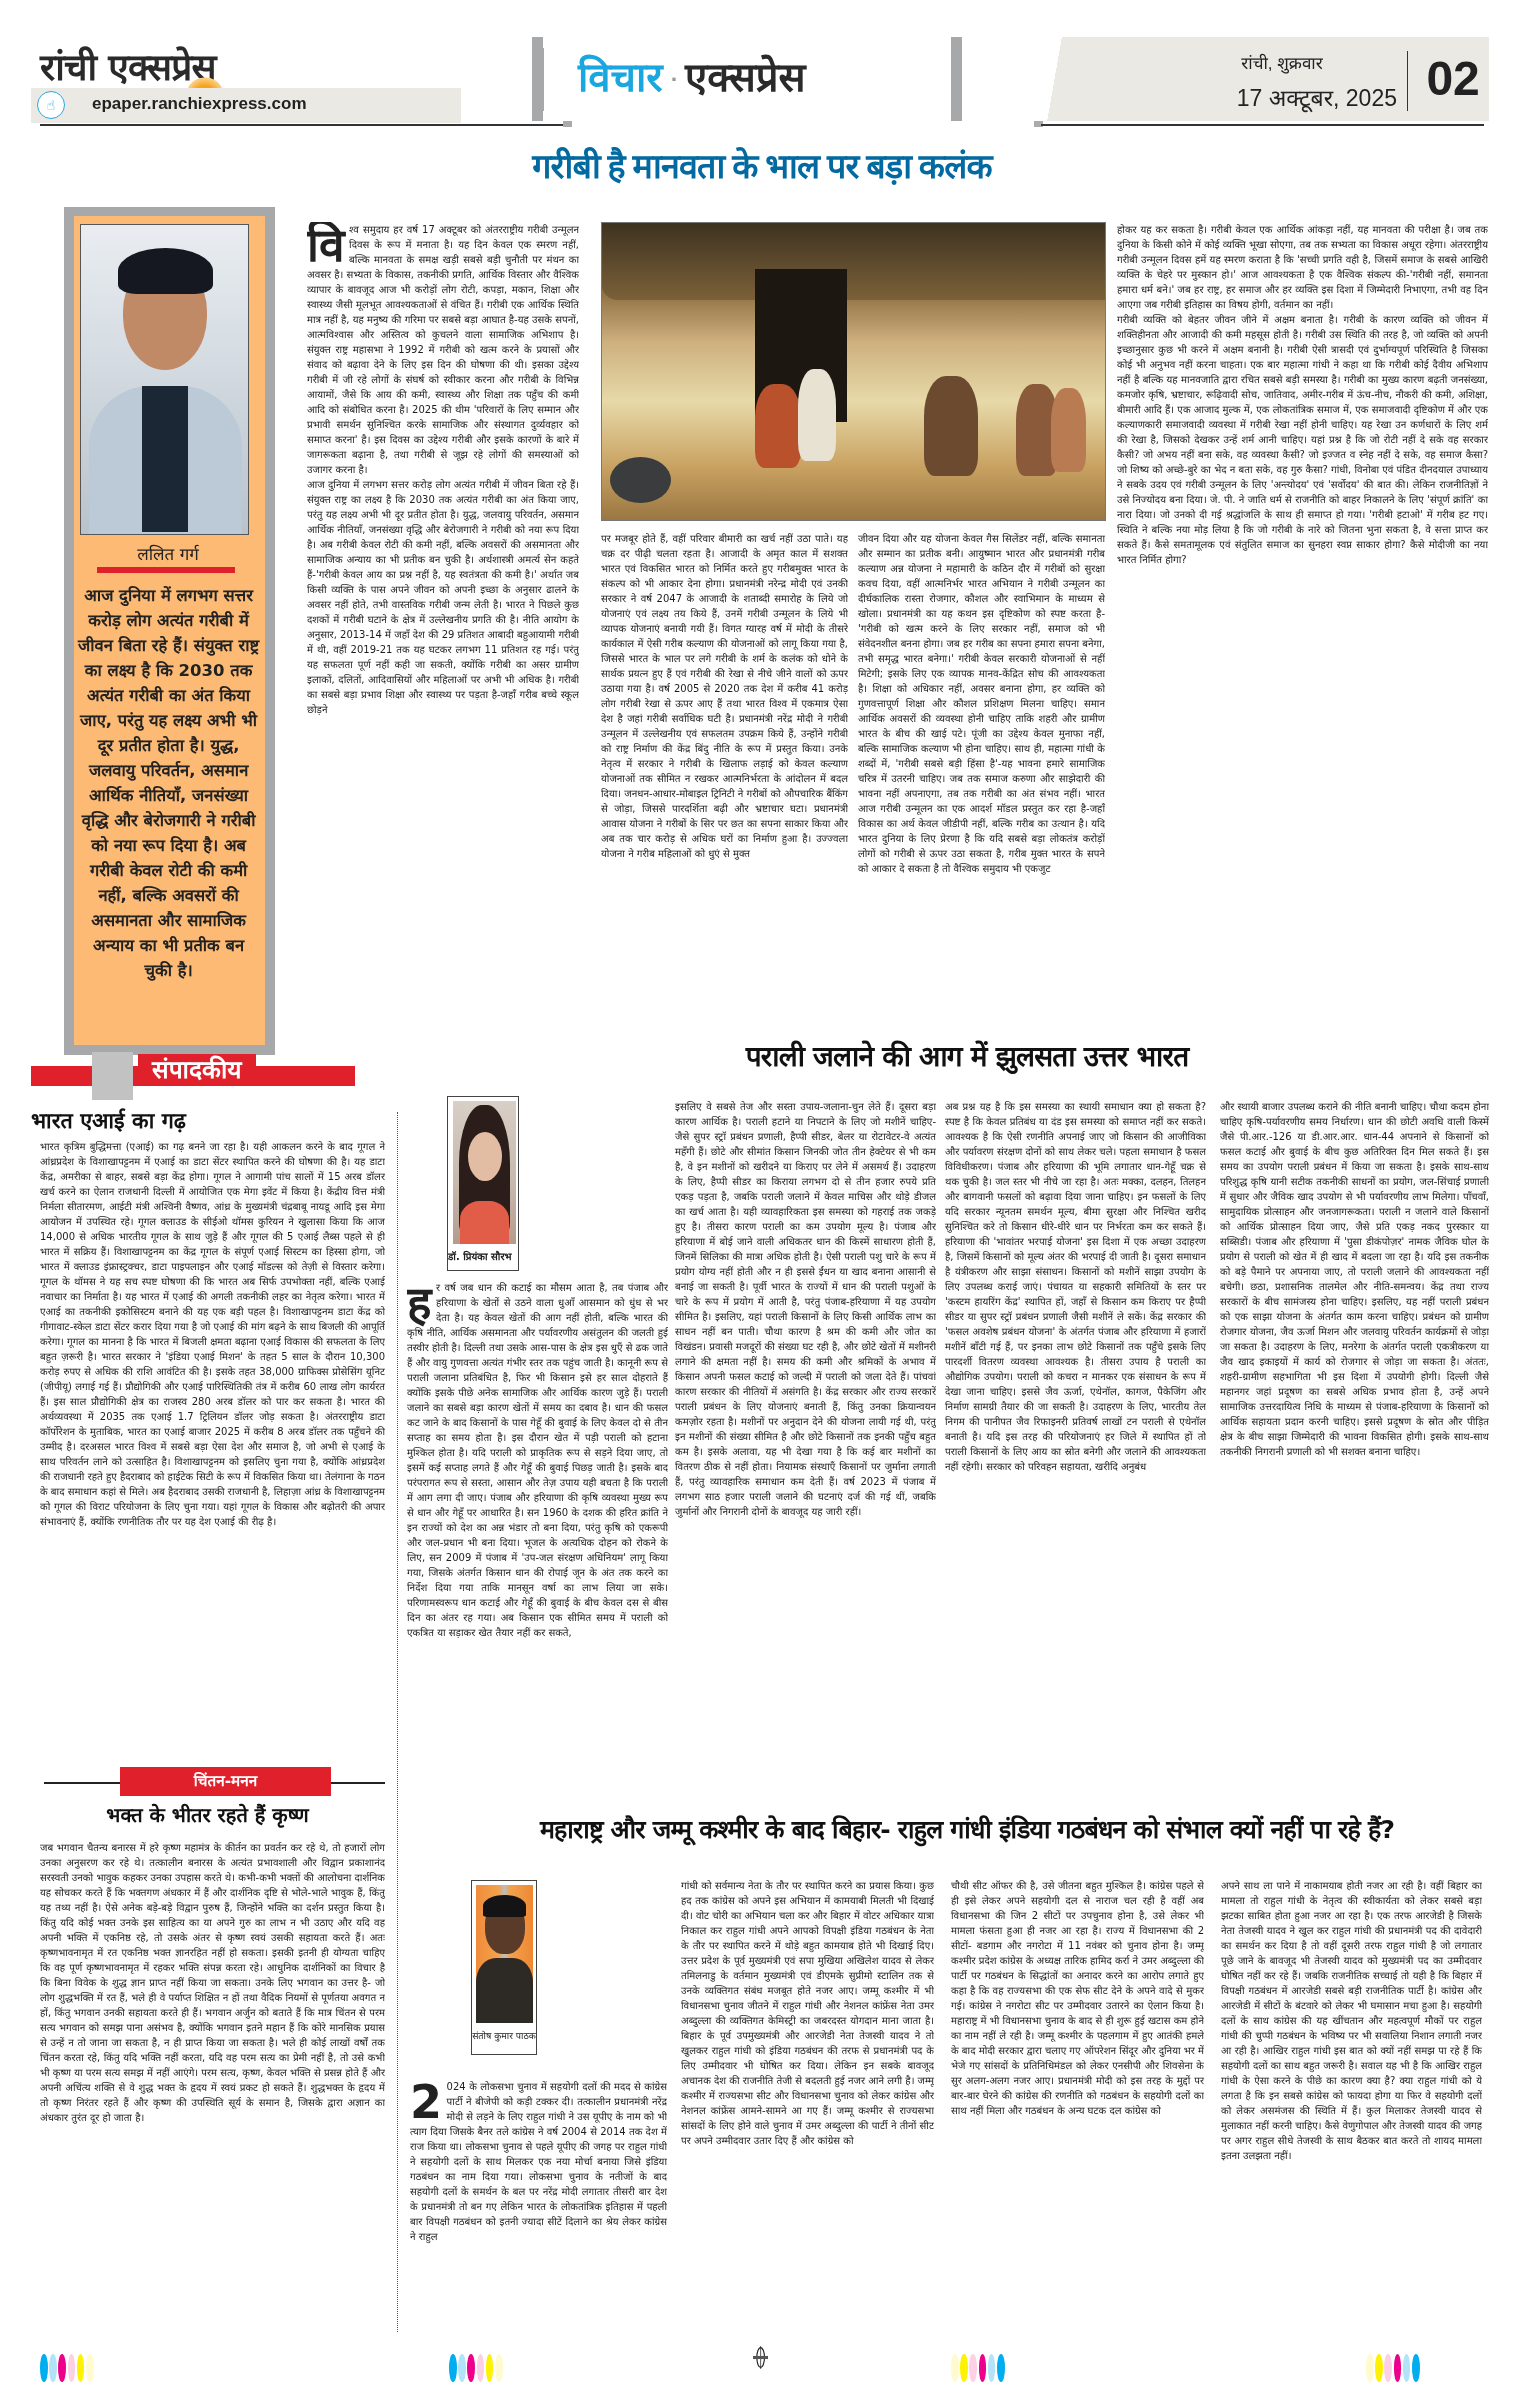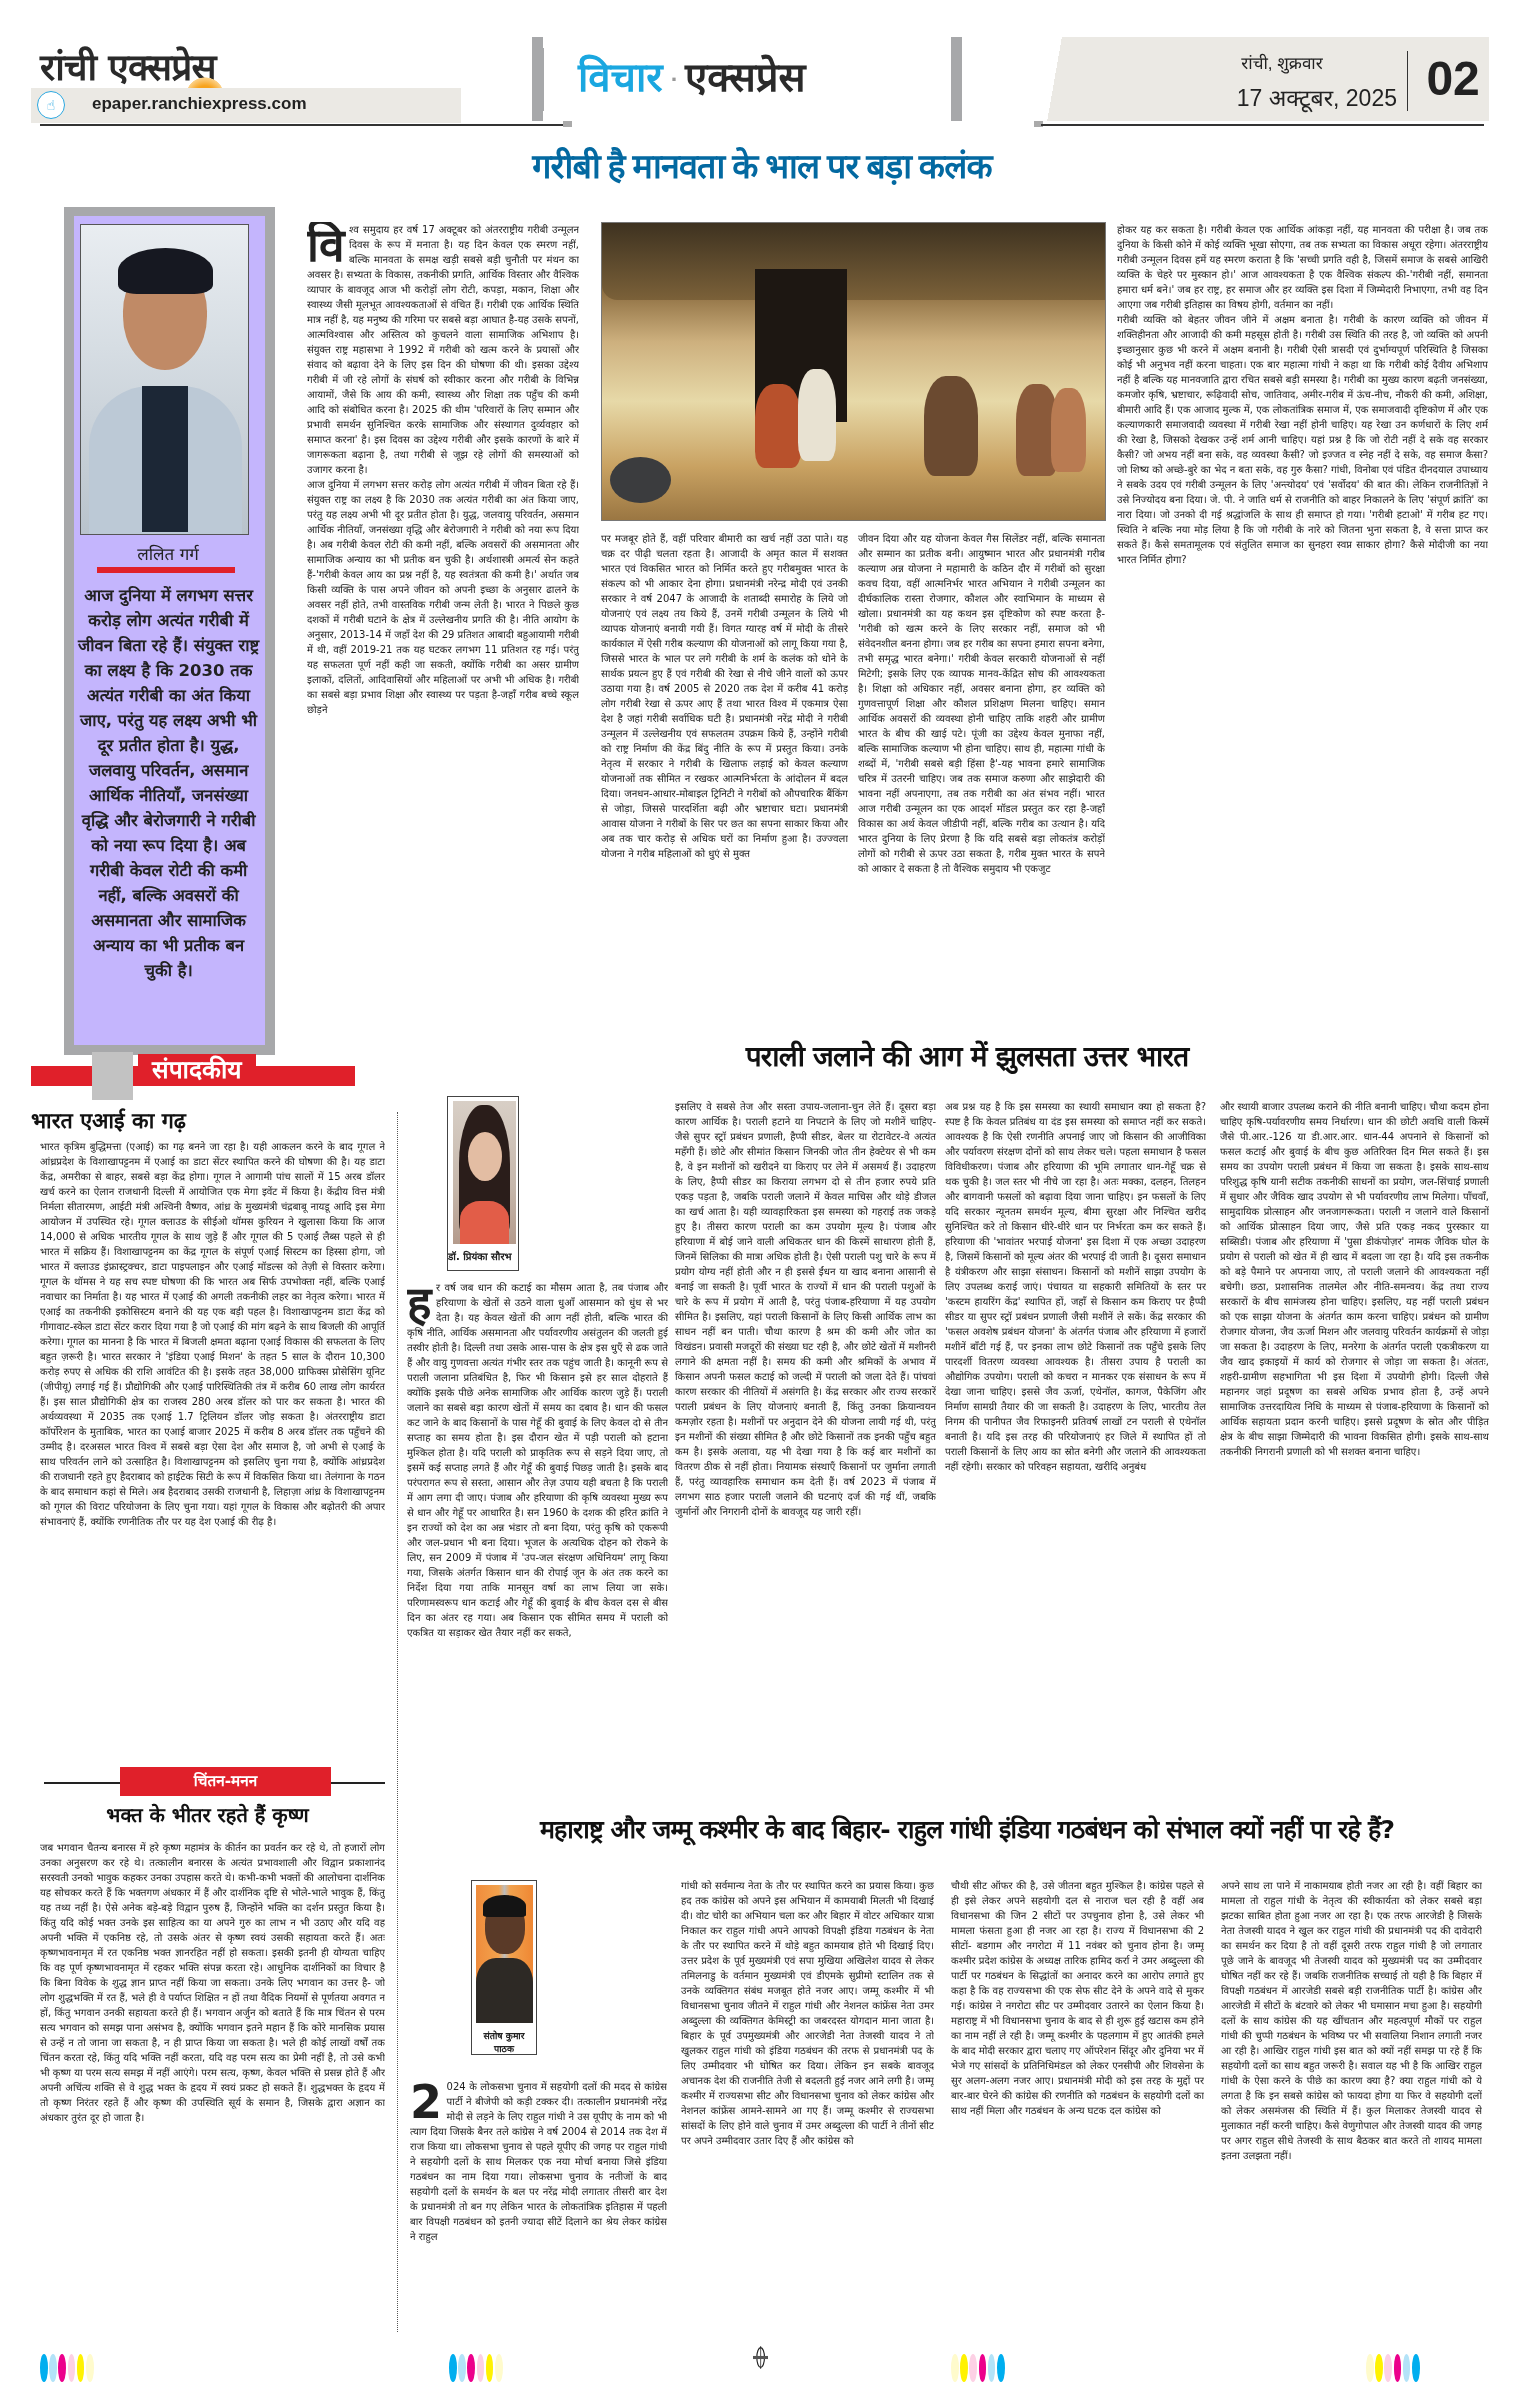--- a/index.html
+++ b/index.html
@@ -21,21 +21,21 @@
 .dateblock{left:990px;top:37px;width:499px;height:84px;background:linear-gradient(100deg,transparent 0,transparent 14%,#ebe9e4 14%,#ebe9e4 100%)}
 .dateblock .d1{position:absolute;right:92px;top:14px;font-size:17px;font-family:"Liberation Sans",sans-serif;color:#222;text-align:center;width:230px}
 .dateblock .d2{position:absolute;right:92px;top:44px;font-size:23px;font-family:"Liberation Sans",sans-serif;color:#222;text-align:right;width:230px}
 .dateblock .vline{position:absolute;right:81px;top:14px;width:1.5px;height:60px;background:#333}
 .dateblock .page{position:absolute;right:9.2px;top:14px;font-size:48px;font-family:"Liberation Sans",sans-serif;font-weight:bold;color:#222}
 .rule-l{left:40px;top:124px;width:529px;height:2.3px;background:#333}
 .rule-r{left:1041px;top:124px;width:443px;height:2.3px;background:#333}
 .rule-cap-l{left:563px;top:121px;width:9.2px;height:6.1px;background:#aaa}
 .rule-cap-r{left:1034px;top:121px;width:9.2px;height:6.1px;background:#aaa}
 .main-headline{left:0;top:142px;width:1524px;text-align:center;font-family:Liberation Serif, serif;font-weight:bold;font-size:34px;color:#0369a1;letter-spacing:-0.8px}
-.author-box{left:64px;top:207px;width:211px;height:848px;background:#c4b5fd;border:10.7px solid #a7a8aa;border-top-width:9.2px}
+.author-box{left:64px;top:207px;width:211px;height:848px;background:#fdba74;border:10.7px solid #a7a8aa;border-top-width:9.2px}
 .author-photo{position:absolute;left:6.1px;top:7.7px;width:169px;height:311px;background:linear-gradient(180deg,#e9edf1 0,#d6dde3 40%,#b9c3cc 100%);border:1.5px solid #555;overflow:hidden}
 .face{position:absolute;left:42px;top:38px;width:84px;height:107px;border-radius:45% 45% 50% 50%;background:#c08a66}
 .hair{position:absolute;left:37px;top:23px;width:95px;height:46px;border-radius:50% 50% 20% 20%;background:#161821}
 .coat{position:absolute;left:7.7px;top:161px;width:153px;height:153px;border-radius:40% 40% 0 0;background:#bcc9d6}
 .shirt{position:absolute;left:61px;top:161px;width:46px;height:146px;background:#1c2736}
 .author-name{position:absolute;left:0;top:326px;width:188px;text-align:center;font-size:17px;color:#222}
 .author-red{position:absolute;left:23px;top:351px;width:138px;height:6.1px;background:#e0202a}
 .author-quote{position:absolute;left:3.1px;top:367px;width:183px;text-align:center;font-size:16.5px;line-height:25px;font-weight:bold;color:#222}
 .col{font-family:"DejaVu Sans",sans-serif;font-size:10px;line-height:15px;color:#1c1c1c;text-align:justify;overflow:hidden}
 .dropcap{float:left;font-size:46px;line-height:43px;font-weight:bold;margin-right:4.6px;margin-top:1.5px;color:#222}
@@ -65,21 +65,21 @@
 .chintan-line-l{left:44px;top:1782px;width:77px;height:2.3px;background:#222}
 .chintan-line-r{left:331px;top:1782px;width:54px;height:2.3px;background:#222}
 .chintan-label{left:120px;top:1767px;width:211px;height:29px;background:#e0202a;color:#fff;font-size:15.3px;font-weight:bold;text-align:center;line-height:29px}
 .chintan-head{left:31px;top:1801px;width:353px;text-align:center;font-size:20px;font-weight:bold;color:#111}
 .rahul-head{left:430px;top:1811px;width:1074px;text-align:center;font-size:25px;font-weight:bold;color:#111;letter-spacing:-0.8px}
 .auth3-box{left:471px;top:1880px;width:66px;height:175px;border:0.8px solid #444;background:#fff}
 .auth3-photo{position:absolute;left:3.8px;top:3.8px;width:57px;height:138px;background:linear-gradient(90deg,#f08c3c,#f2a24d 40%,#bdbdbd 50%,#f2a24d 60%,#ef8733);overflow:hidden}
 .auth3-head{position:absolute;left:9.2px;top:15.3px;width:40px;height:54px;border-radius:45%;background:#5a3a28}
 .auth3-hair{position:absolute;left:7.7px;top:10.7px;width:43px;height:21.5px;border-radius:50% 50% 10% 10%;background:#141414}
 .auth3-body{position:absolute;left:0;top:73px;width:57px;height:69px;border-radius:35% 35% 0 0;background:#2d2925}
-.auth3-name{position:absolute;left:0;top:148px;width:64px;text-align:center;font-size:9.2px;font-weight:bold;color:#222}
+.auth3-name{position:absolute;left:0;top:148px;width:64px;text-align:center;font-size:9.2px;font-weight:normal;color:#222}
 .regmark{left:753px;top:2346px;width:15.3px;height:23px}
 .colorbar{position:absolute;top:2354px;height:28px;display:flex;gap:1.5px}
 .colorbar span{width:7.7px;height:28px;border-radius:50%}
 </style>
 </head>
 <body>
 
 <div class="abs masthead-logo">
   <span class="sun"></span>
   <span>रांची एक्सप्रेस</span>

